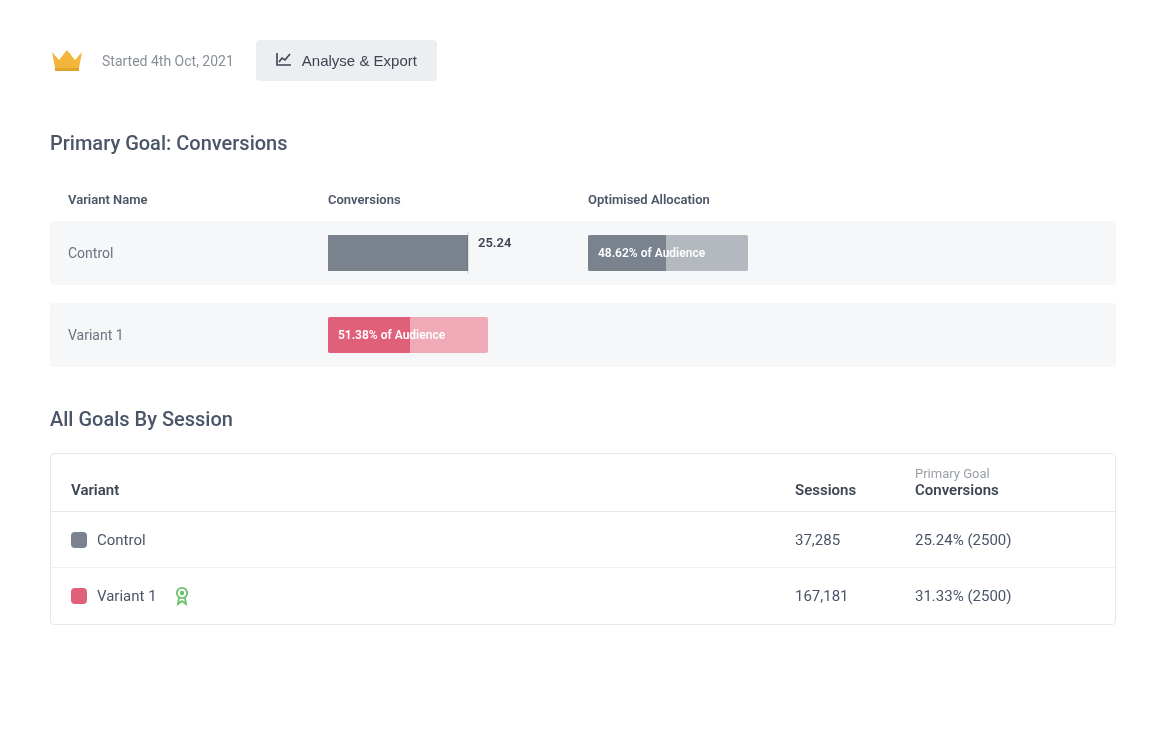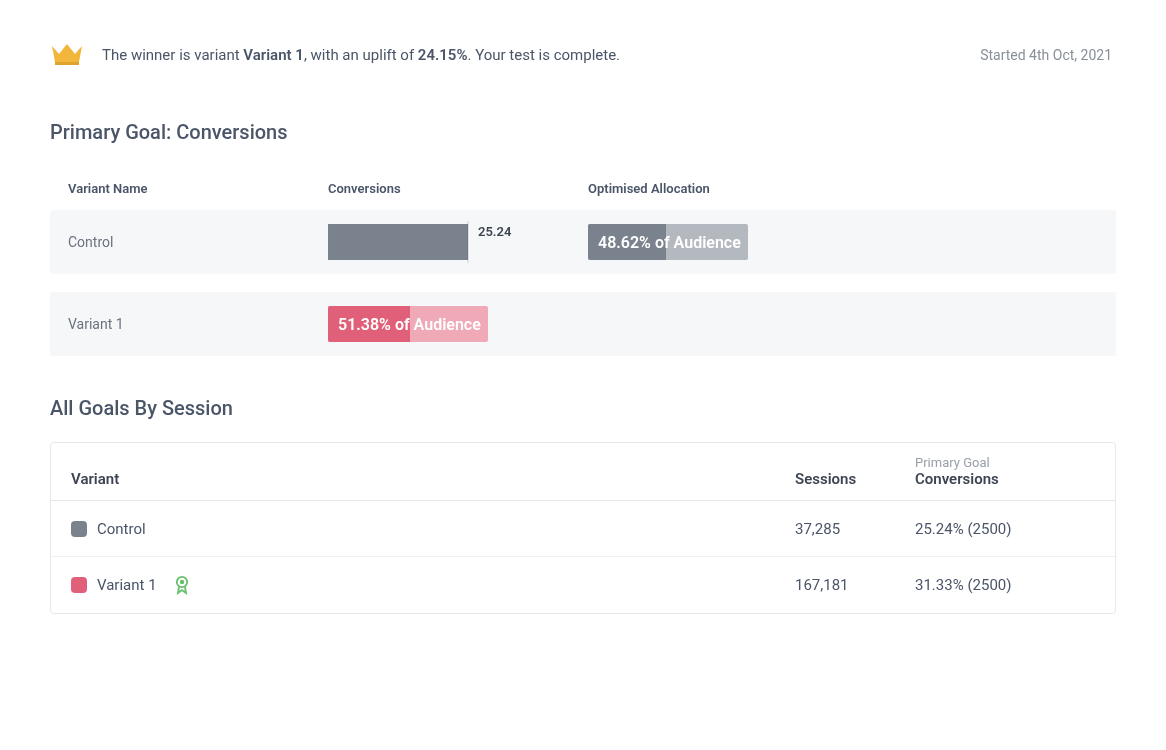--- a/index.html
+++ b/index.html
@@ -96,21 +96,21 @@
     font-weight: 600;
     margin-left: 4px;
   }
   .alloc-cell {
     height: 36px;
     width: 160px;
     border-radius: 2px;
     position: relative;
     display: flex;
     align-items: center;
-    font-size: 16px;
+    font-size: 12px;
     font-weight: 600;
     color: #ffffff;
     overflow: hidden;
   }
   .alloc-fill {
     position: absolute;
     left: 0; top: 0; bottom: 0;
   }
   .alloc-cell.gray { background: #b4b8bf; }
   .alloc-cell.gray .alloc-fill { background: #7a828d; }
@@ -179,24 +179,30 @@
 </head>
 <body>
 
 <div class="header-row">
   <span class="crown-wrap">
     <svg width="34" height="26" viewBox="0 0 34 26">
       <path d="M2 6 L9 14 L17 4 L25 14 L32 6 L29 22 L5 22 Z" fill="#f2b63b"></path>
       <rect x="5" y="22" width="24" height="3" fill="#e0a42d"></rect>
     </svg>
   </span>
-  <div class="winner-text">
-    <span>The winner is variant </span><span class="bold">Variant 1</span><span>, with an uplift of </span><span class="bold">24.15%</span><span>. Your test is complete.</span>
-  </div>
   <span class="started-text">Started 4th Oct, 2021</span>
+  <button class="analyse-btn">
+    <span>
+      <svg width="16" height="14" viewBox="0 0 16 14">
+        <path d="M1 1 V13 H15" stroke="#3d4452" stroke-width="1.6" fill="none"></path>
+        <path d="M3 10 L6 6 L9 8 L14 2" stroke="#3d4452" stroke-width="1.6" fill="none"></path>
+      </svg>
+    </span>
+    <span>Analyse &amp; Export</span>
+  </button>
 </div>
 
 <h2 class="section-title">Primary Goal: Conversions</h2>
 
 <div class="pg-table">
   <div class="pg-head">
     <div>Variant Name</div>
     <div>Conversions</div>
     <div>Optimised Allocation</div>
     <div></div>

